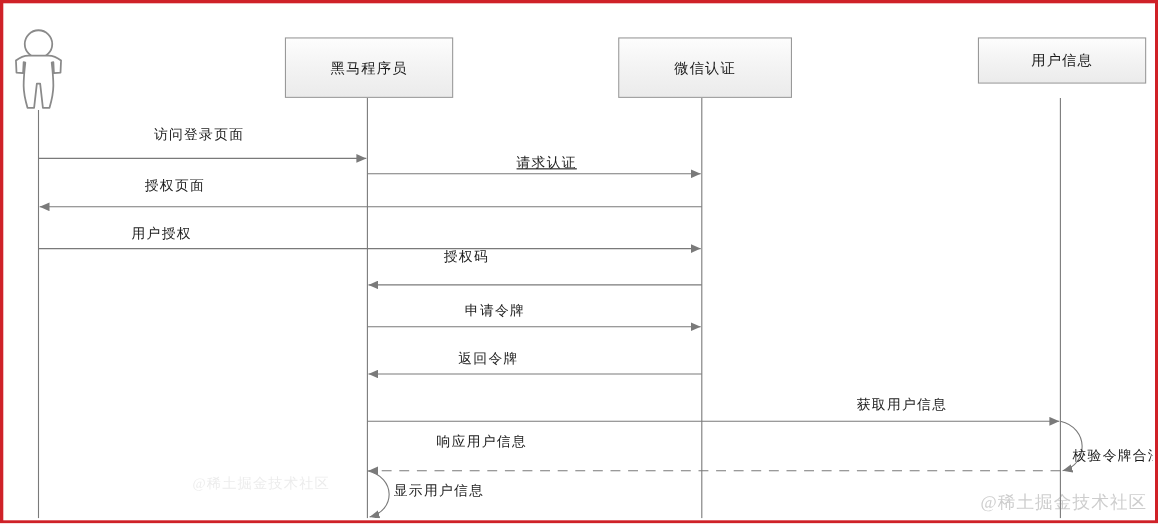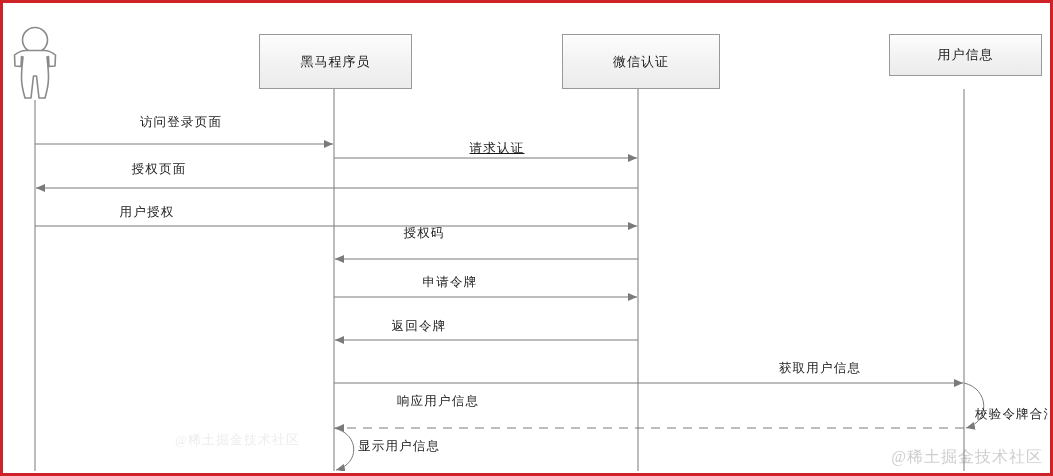--- a/index.html
+++ b/index.html
@@ -168,21 +168,21 @@
       </div>
     </div>
 
   <div id="message-labels">
       <div class="msg-label" style="left: 181px; top: 114px;">访问登录页面</div>
       <div class="msg-label" style="left: 497px; top: 140px; text-decoration: underline;">请求认证</div>
       <div class="msg-label" style="left: 159px; top: 161px;">授权页面</div>
       <div class="msg-label" style="left: 147px; top: 204px; text-align: right;">用户授权</div>
       <div class="msg-label" style="left: 424px; top: 225px;">授权码</div>
       <div class="msg-label" style="left: 424px; top: 274px; margin-left: 26px;">申请令牌</div>
-      <div class="msg-label" style="left: 419px; top: 318px;">返回令牌</div>
+      <div class="msg-label" style="left: 444px; top: 318px;">返回令牌</div>
       <div class="msg-label" style="left: 820px; top: 360px;">获取用户信息</div>
       <div class="msg-label" style="left: 438px; top: 393px;">响应用户信息</div>
       <div class="msg-label left-anchor" style="left: 975px; top: 406px;">校验令牌合法性</div>
       <div class="msg-label left-anchor" style="left: 358px; top: 438px;">显示用户信息</div>
     </div>
 
   <div class="watermark" id="watermark-center">@稀土掘金技术社区</div>
   <div class="watermark" id="watermark-corner">@稀土掘金技术社区</div>
 
   <div id="frame-inner"></div>

